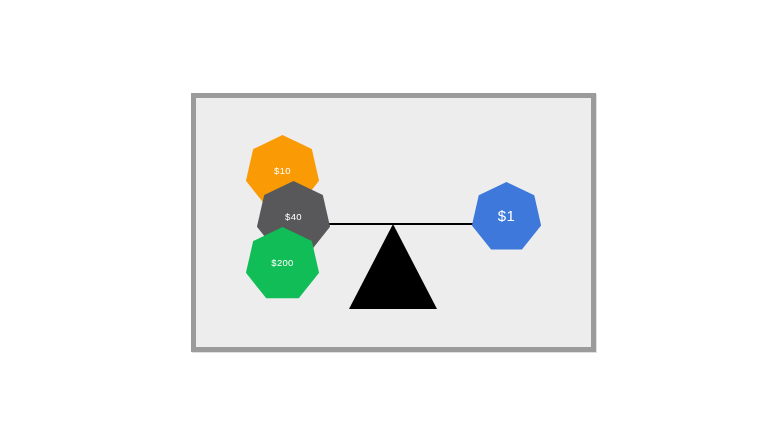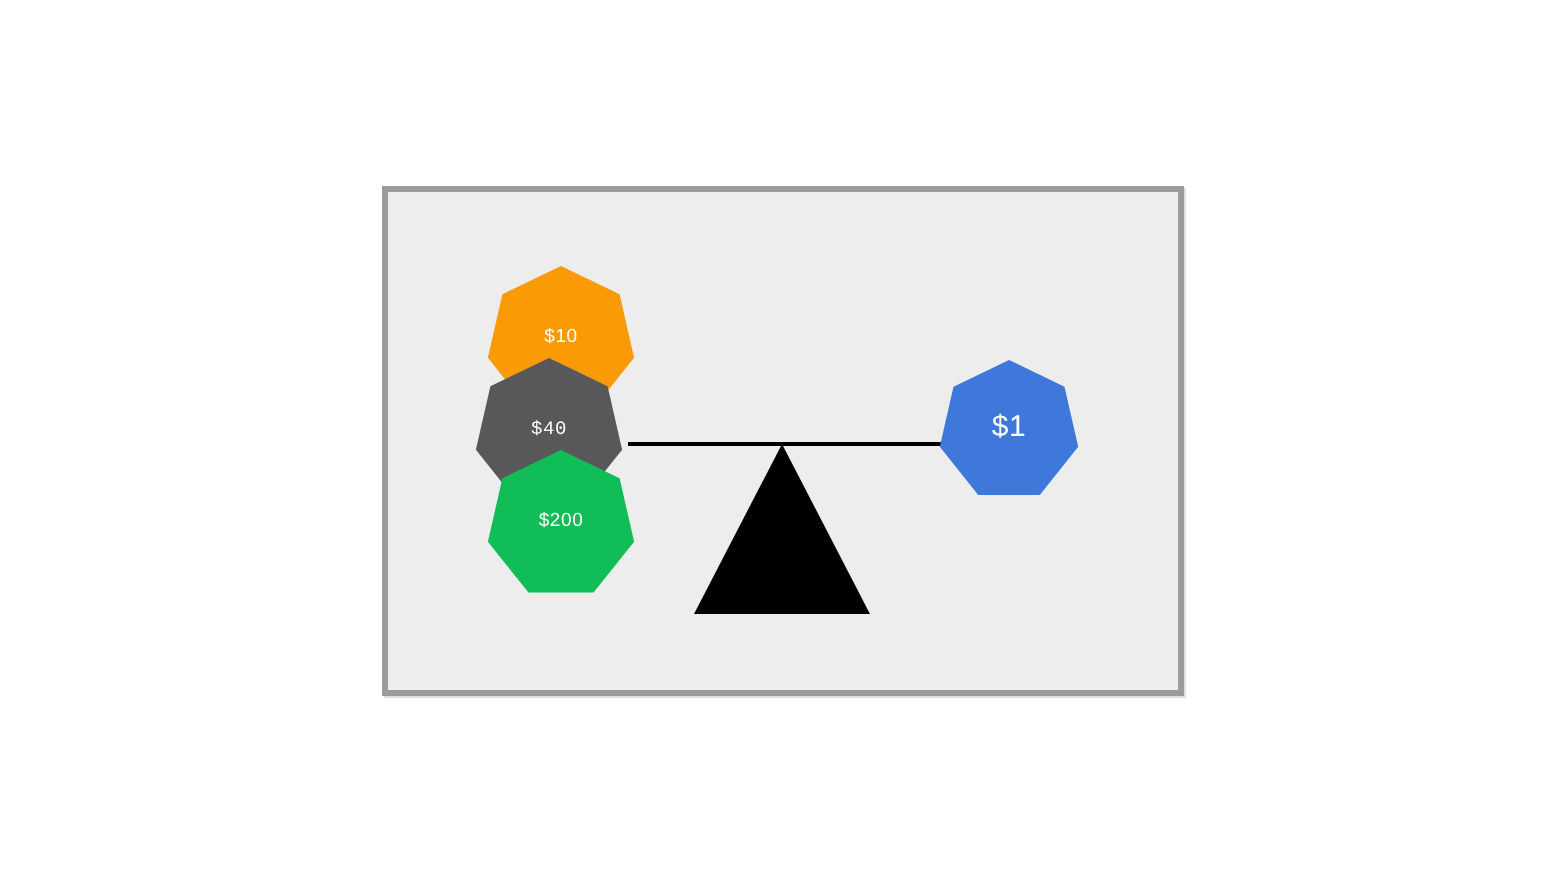--- a/index.html
+++ b/index.html
@@ -17,21 +17,21 @@
     height: 438px;
     background: #ffffff;
   }
   .canvas {
     position: absolute;
     left: 191px;
     top: 93px;
     width: 395px;
     height: 249px;
     background: #ededed;
-    border: 3px solid #4c1d95;
+    border: 5px solid #4c1d95;
     box-shadow: 1px 1px 0 rgba(0,0,0,0.12);
   }
   
   .beam {
     position: absolute;
     left: 120px;
     top: 125px;
     width: 158px;
     height: 2px;
     background: #000000;
@@ -57,21 +57,21 @@
     right: 0;
     top: 0;
     bottom: 5%;
     display: flex;
     align-items: center;
     justify-content: center;
     color: #ffffff;
     letter-spacing: 0.3px;
   }
   .hept-10  { left: 49px;  top: 37px;  width: 75px; height: 75px; z-index: 1; }
-  .hept-40  { left: 43px;  top: 83px;  width: 75px; height: 75px; z-index: 3; font-family: Liberation Mono, monospace; }
+  .hept-40  { left: 60px;  top: 83px;  width: 75px; height: 75px; z-index: 3; }
   .hept-300 { left: 49px;  top: 129px; width: 75px; height: 75px; z-index: 4; }
   .hept-1   { left: 275px; top: 84px;  width: 71px; height: 71px; z-index: 3; }
   .hept-10 .hept-label,
   .hept-40 .hept-label,
   .hept-300 .hept-label { font-size: 9.5px; }
   .hept-1 .hept-label   { font-size: 15px; }
 </style>
 </head>
 <body>
 

